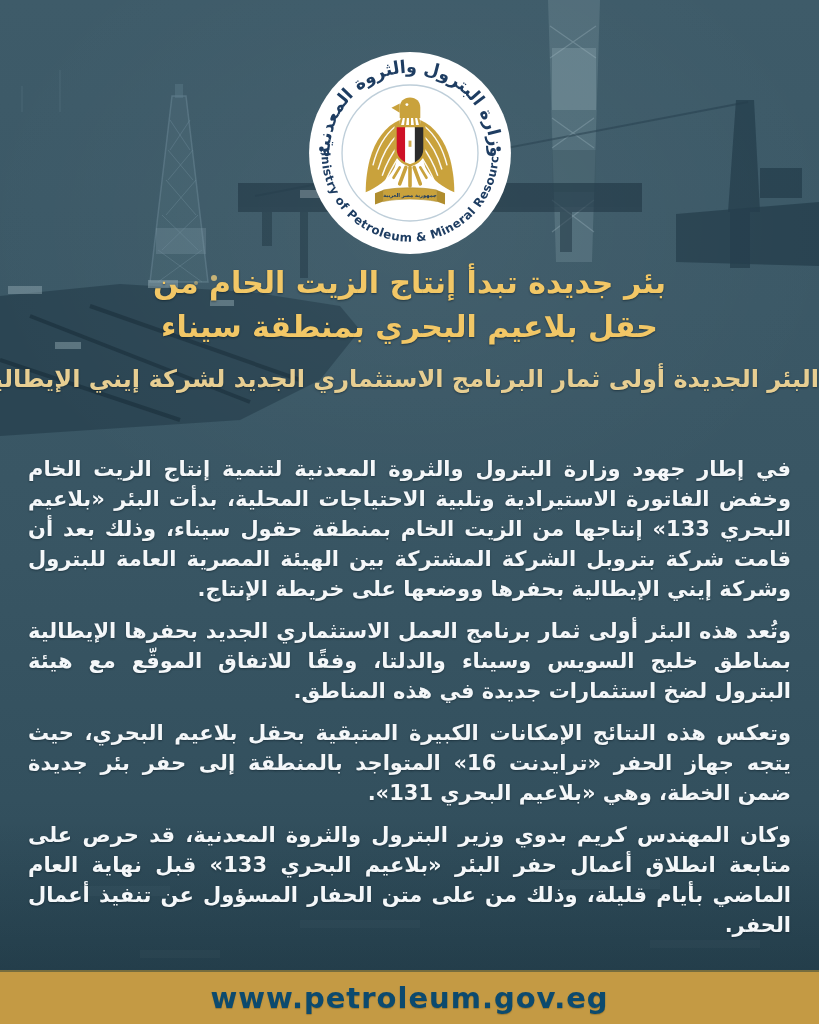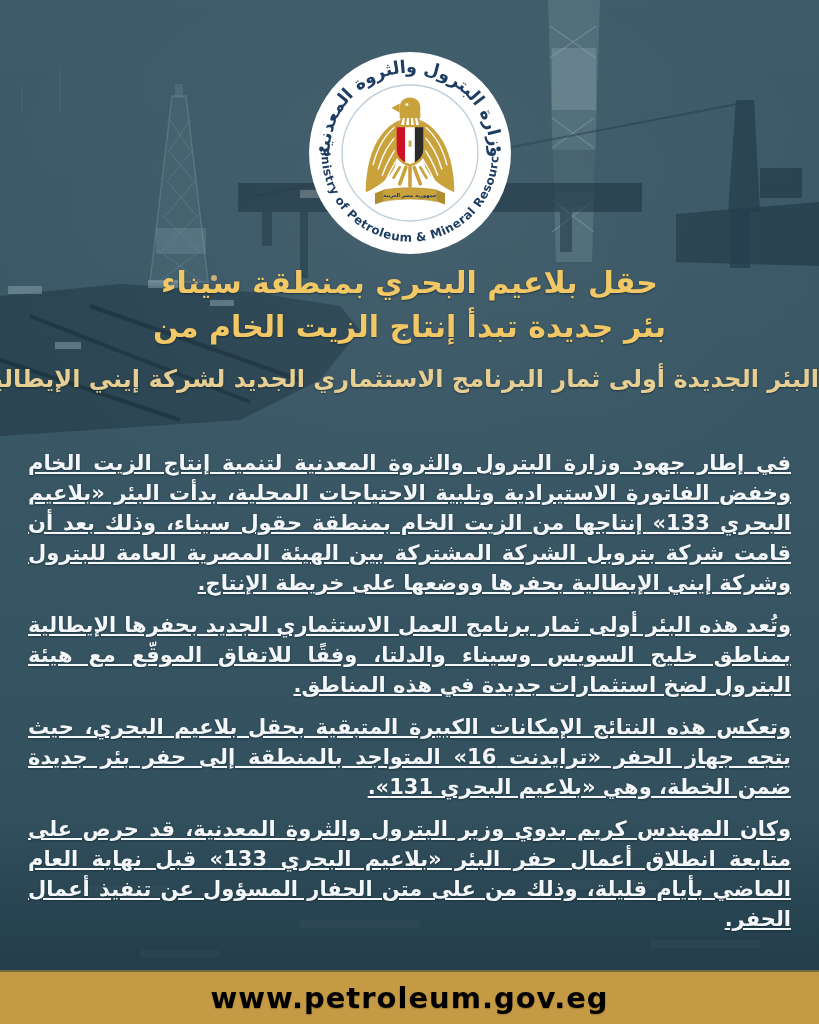--- a/index.html
+++ b/index.html
@@ -17,25 +17,25 @@
     color:#F2C766;font-weight:bold;font-size:30px;line-height:44px;
     text-shadow:0 1px 2px rgba(10,25,35,0.55);}
   .headline span{display:block;white-space:nowrap;}
   .subtitle{position:absolute;top:361px;left:0;width:100%;text-align:center;direction:rtl;
     color:#E7CE92;font-weight:bold;font-size:24px;line-height:36px;
     text-shadow:0 1px 2px rgba(10,25,35,0.5);}
   .subtitle span{display:block;white-space:nowrap;}
   .body-text{position:absolute;top:448px;right:28px;left:28px;direction:rtl;
     color:#F4F7F9;font-weight:bold;font-size:21px;line-height:30px;
     text-align:justify;text-shadow:0 1px 2px rgba(10,25,35,0.5);}
-  .body-text p{margin:0 0 12px 0;text-decoration:underline;}
+  .body-text p{margin:6px 0 12px 0;}
   .footer-bar{position:absolute;left:0;bottom:0;width:100%;height:52px;background:#C49A44;
     border-top:2px solid rgba(55,72,58,0.55);
     display:flex;align-items:center;justify-content:center;}
-  .footer-url{color:#000000;font-weight:bold;font-size:29px;letter-spacing:1px;
+  .footer-url{color:#0c4a6e;font-weight:bold;font-size:29px;letter-spacing:1px;
     font-family:"DejaVu Sans",sans-serif;text-shadow:0 1px 1px rgba(120,90,30,0.5);}
   .ring-text{fill:#1E3D62;font-weight:bold;font-family:"DejaVu Sans",sans-serif;}
 </style>
 </head>
 <body>
 
 <div class="poster">
 
   <svg class="bg-svg" width="819" height="1024" viewBox="0 0 819 1024" aria-hidden="true">
 
@@ -173,22 +173,22 @@
 
         <path d="M34,92 C50,89 70,89 86,92 L86,103 C70,100 50,100 34,103 Z" fill="#C9A23C" stroke="#B08D2E" stroke-width="0.6"></path>
         <path d="M34,92 L26,95 L26,106 L34,103 Z" fill="#B08D2E"></path>
         <path d="M86,92 L94,95 L94,106 L86,103 Z" fill="#B08D2E"></path>
         <text x="60" y="98.6" font-size="5" text-anchor="middle" fill="#1E3D62" font-weight="bold">جمهورية مصر العربية</text>
       </g>
     </svg>
   </div>
 
   <h1 class="headline" style="margin:0;">
+    <span>بئر جديدة تبدأ إنتاج الزيت الخام من</span>
     <span>حقل بلاعيم البحري بمنطقة سيناء</span>
-    <span>بئر جديدة تبدأ إنتاج الزيت الخام من</span>
   </h1>
 
   <h2 class="subtitle" style="margin:0;">
     <span>البئر الجديدة أولى ثمار البرنامج الاستثماري الجديد لشركة إيني الإيطالية</span>
   </h2>
 
   <div class="body-text">
     <p>في إطار جهود وزارة البترول والثروة المعدنية لتنمية إنتاج الزيت الخام وخفض الفاتورة الاستيرادية وتلبية الاحتياجات المحلية، بدأت البئر «بلاعيم البحري 133» إنتاجها من الزيت الخام بمنطقة حقول سيناء، وذلك بعد أن قامت شركة بتروبل الشركة المشتركة بين الهيئة المصرية العامة للبترول وشركة إيني الإيطالية بحفرها ووضعها على خريطة الإنتاج.</p>
     <p>وتُعد هذه البئر أولى ثمار برنامج العمل الاستثماري الجديد بحفرها الإيطالية بمناطق خليج السويس وسيناء والدلتا، وفقًا للاتفاق الموقّع مع هيئة البترول لضخ استثمارات جديدة في هذه المناطق.</p>
     <p>وتعكس هذه النتائج الإمكانات الكبيرة المتبقية بحقل بلاعيم البحري، حيث يتجه جهاز الحفر «ترايدنت 16» المتواجد بالمنطقة إلى حفر بئر جديدة ضمن الخطة، وهي «بلاعيم البحري 131».</p>

